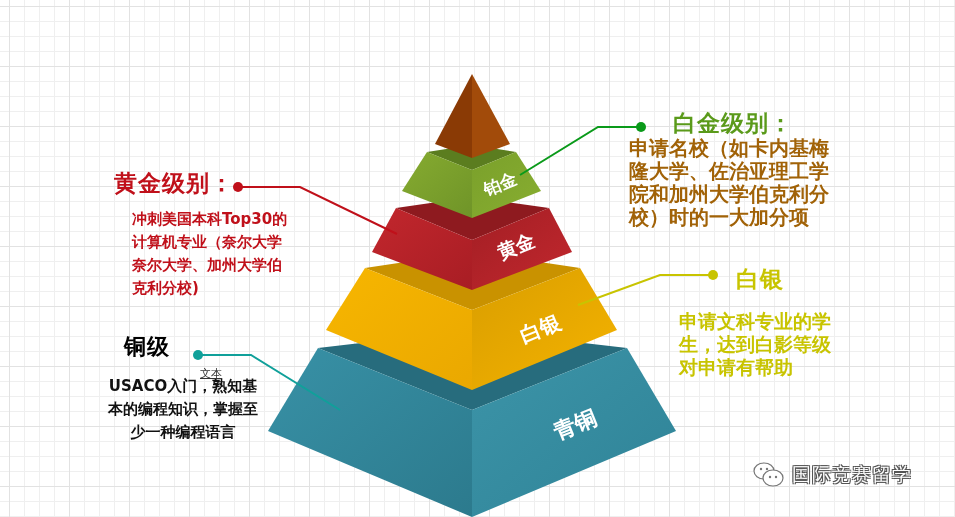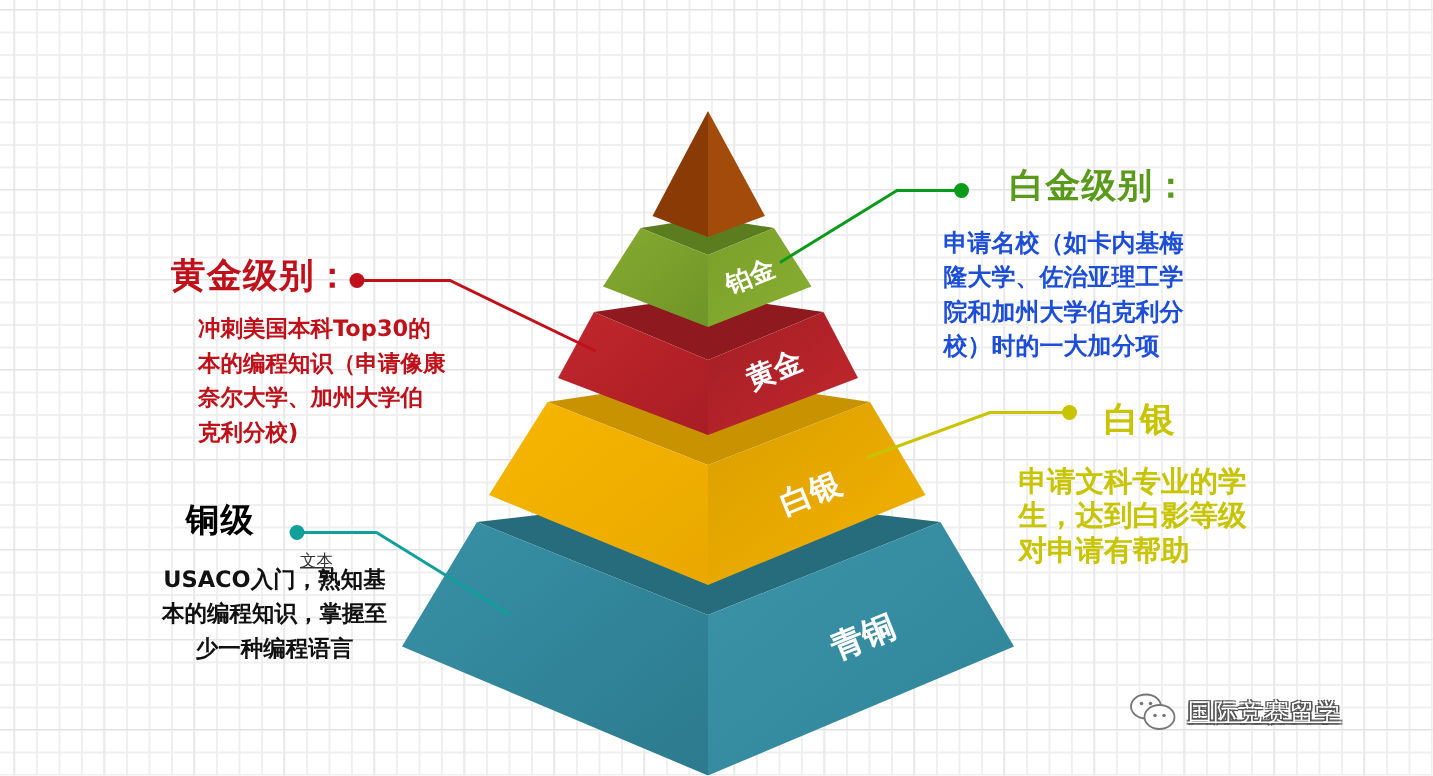--- a/index.html
+++ b/index.html
@@ -26,23 +26,22 @@
     }
     .tier-label {
       font-family: "DejaVu Sans", sans-serif; font-weight: bold;
       fill: #ffffff;
     }
     .watermark {
       position: absolute; left: 752px; top: 460px; display: flex; align-items: center;
       gap: 6px;
     }
     .watermark-text {
-      font-size: 16px; color: #ffffff; letter-spacing: 1px;
+      font-size: 19px; color: #ffffff; letter-spacing: 1px;
       text-shadow: -1px -1px 0 #555, 1px -1px 0 #555, -1px 1px 0 #555, 1px 1px 0 #555;
-      text-decoration: underline;
     }
     .tiny-label {
       position: absolute; left: 200px; top: 366px; font-size: 11px; color: #333; text-decoration: underline;
     }
   </style>
 </head>
 <body>
 
 <svg class="diagram" width="955" height="517" viewBox="0 0 955 517">
   <defs>
@@ -126,28 +125,28 @@
     <polyline points="578,305 660,275 713,275" fill="none" stroke="#c8c400" stroke-width="2"></polyline>
     <circle cx="713" cy="275" r="5" fill="#c8c400"></circle>
   </g>
   <g>
     <polyline points="198,355 251,355 340,410" fill="none" stroke="#10a09a" stroke-width="2"></polyline>
     <circle cx="198" cy="355" r="5" fill="#10a09a"></circle>
   </g>
 </svg>
 
 <div class="title" style="left:651px; top:108px; font-size:23px; color:#5a9a1a;margin-left:22px;">白金级别：</div>
-<div class="desc" style="left:629px; top:150px; font-size:16px; color:#1d4ed8; width:200px;">申请名校（如卡内基梅
+<div class="desc" style="left:629px; top:137px; font-size:20px; color:#a16207; width:200px;">申请名校（如卡内基梅
 隆大学、佐治亚理工学
 院和加州大学伯克利分
 校）时的一大加分项</div>
 
 <div class="title" style="left:114px; top:168px; font-size:23px; color:#c0101a;text-align:center;">黄金级别：</div>
 <div class="desc" style="left:132px; top:208px; font-size:15px; color:#c0101a; width:200px;">冲刺美国本科Top30的
-本的编程知识（申请像康
+计算机专业（奈尔大学
 奈尔大学、加州大学伯
 克利分校)</div>
 
 <div class="title" style="left:736px; top:264px; font-size:23px; color:#c8c400;">白银</div>
 <div class="desc" style="left:679px; top:310px; font-size:19px; color:#c8c400; width:160px;">申请文科专业的学
 生，达到白影等级
 对申请有帮助</div>
 
 <div class="title" style="left:124px; top:332px; font-size:22px; color:#000000;">铜级</div>
 <div class="desc" style="left:83px; top:375px; font-size:15px; color:#111111; width:200px;text-align:center;">USACO入门，熟知基

